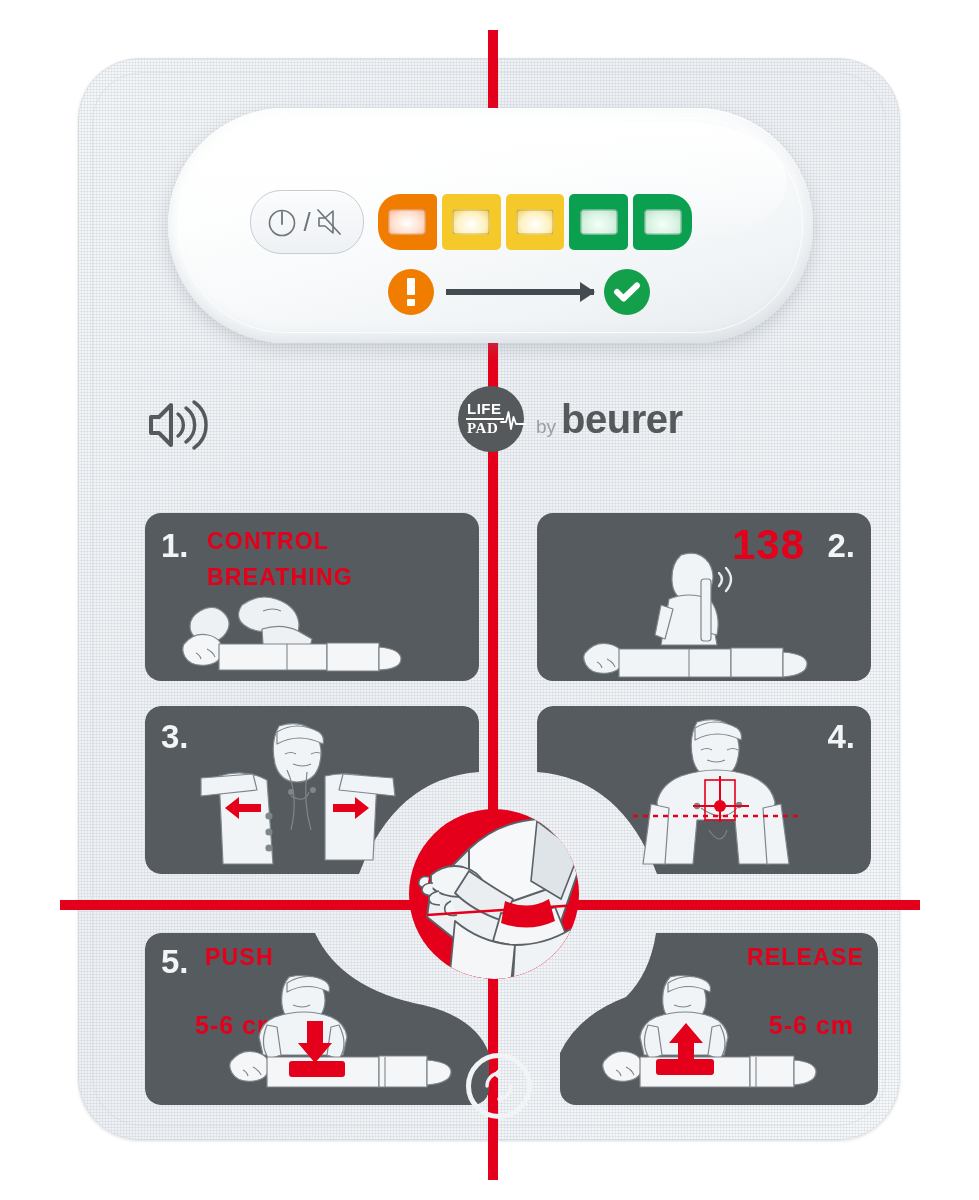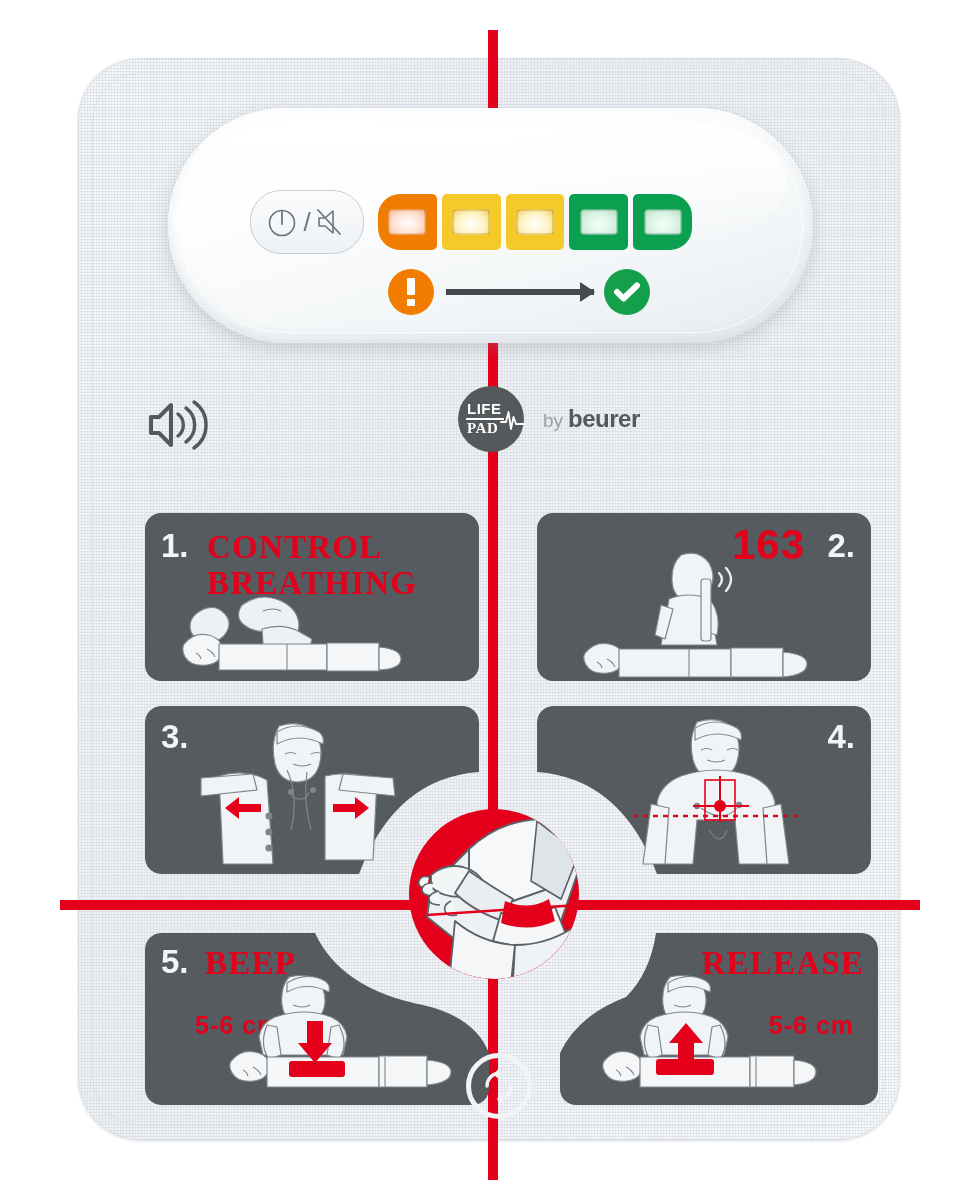--- a/index.html
+++ b/index.html
@@ -88,28 +88,28 @@
   .beeptxt .l2{font-size:24px;font-weight:bold;color:#555c62;margin-top:2px;}
 
   
   .brand{position:absolute;left:458px;top:386px;height:66px;display:flex;align-items:center;}
   .brand-circle{width:66px;height:66px;border-radius:50%;background:#55595c;position:relative;flex:0 0 auto;}
   .bc-life,.bc-pad{position:absolute;left:9px;color:#fff;font-weight:bold;font-size:15px;letter-spacing:.5px;}
   .bc-life{top:14px;}
   .bc-pad{top:34px;font-family:Liberation Serif, serif;}
   .bc-rule{position:absolute;left:8px;top:32px;width:38px;height:2px;background:#fff;}
   .bc-ecg{position:absolute;left:42px;top:18px;}
-  .byb{margin-left:19px;display:flex;align-items:baseline;}
+  .byb{margin-left:12px;display:flex;align-items:baseline;}
   .by{font-size:19px;color:#9aa0a5;font-weight:500;}
-  .beurer{font-size:24px;color:#55595c;font-weight:bold;letter-spacing:-.5px;margin-left:5px;}
+  .beurer{font-size:40px;color:#55595c;font-weight:bold;letter-spacing:-.5px;margin-left:5px;}
 
   
   .panel{position:absolute;background:#555b5f;border-radius:16px;overflow:hidden;}
   .panel .num{position:absolute;color:#f2f4f5;font-size:33px;font-weight:bold;}
-  .panel .ttl{position:absolute;color:#e4001b;font-size:33px;font-weight:bold;letter-spacing:1.2px;line-height:1.12;font-family:Liberation Serif, serif;}
+  .panel .ttl{position:absolute;color:#e4001b;font-size:23px;font-weight:bold;letter-spacing:1.2px;line-height:1.12;}
   .panel .big112{position:absolute;color:#e4001b;font-size:42px;font-weight:bold;letter-spacing:1px;}
   .panel .cm{position:absolute;color:#e4001b;font-size:25px;font-weight:bold;letter-spacing:1px;}
 
   #p1{left:145px;top:513px;width:334px;height:168px;}
   #p2{left:537px;top:513px;width:334px;height:168px;}
   #p3{left:145px;top:706px;width:334px;height:168px;}
   #p4{left:537px;top:706px;width:334px;height:168px;}
   #p5{left:145px;top:933px;width:344px;height:172px;}
   #p6{left:650px;top:933px;width:228px;height:212px;}
 
@@ -238,21 +238,21 @@
         <path d="M40 60 q6 3 8 8"></path>
         <path d="M29 64 q4 2 5 6"></path>
         <path d="M120 55 v26"></path>
         <path d="M96 22 q10 -4 18 0"></path>
       </g>
     </svg>
   </div>
 
   <div class="panel" id="p2">
     <span class="num" style="right:16px;top:14px">2.</span>
-    <span class="big112" style="right:66px;top:8px">163</span>
+    <span class="big112" style="right:66px;top:8px">138</span>
     <svg width="300" height="130" viewBox="0 0 300 130" style="left:24px;top:36px">
       <g fill="#f1f4f6" stroke="#7e868c" stroke-width="1.2" stroke-linejoin="round">
         <path d="M120 6 q18 -6 28 8 q8 14 0 28 q-8 13 -22 10 q-14 -3 -15 -20 q-1 -17 9 -26 Z"></path>
         <path d="M108 50 q20 -8 40 0 l8 46 h-56 Z"></path>
         <path d="M100 56 l-6 30 l10 4 l8 -30 Z"></path>
         <path d="M150 52 q10 14 6 34 l-8 -2 l-2 -30 Z"></path>
         <rect x="140" y="30" width="10" height="62" rx="3"></rect>
       </g>
       <g stroke="#e9ecee" stroke-width="2.4" fill="none" stroke-linecap="round">
         <path d="M158 24 q6 6 0 13"></path>
@@ -334,21 +334,21 @@
       <circle cx="111" cy="88" r="6" fill="#e4001b"></circle>
       <line x1="24" y1="98" x2="194" y2="98" stroke="#e4001b" stroke-width="2.4" stroke-dasharray="5 5"></line>
     </svg>
   </div>
 
   <div class="panel" id="p5" style="background:transparent;">
     <svg width="344" height="172" viewBox="0 0 344 172" style="left:0;top:0">
       <path d="M16 0 H170 Q196 56 278 72 Q330 84 344 120 V156 A16 16 0 0 1 328 172 H16 A16 16 0 0 1 0 156 V16 A16 16 0 0 1 16 0 Z" fill="#555b5f"></path>
     </svg>
     <span class="num" style="left:16px;top:10px;z-index:2">5.</span>
-    <span class="ttl" style="left:60px;top:12px;z-index:2">BEEP</span>
+    <span class="ttl" style="left:60px;top:12px;z-index:2">PUSH</span>
     <span class="cm" style="left:50px;top:78px;z-index:2">5-6 cm</span>
     <svg width="260" height="120" viewBox="0 0 260 120" style="left:78px;top:42px;z-index:2">
       <g fill="#f1f4f6" stroke="#7e868c" stroke-width="1.2" stroke-linejoin="round">
         <path d="M66 2 q26 -6 34 12 q5 14 -2 26 q-8 13 -22 10 q-15 -4 -17 -20 q-2 -18 7 -28 Z"></path>
         <path d="M64 8 q20 -12 38 -2 q6 4 4 11 q-22 -11 -42 0 Z"></path>
         <path d="M52 42 q30 -10 56 0 q14 6 16 20 l-4 18 h-80 l-4 -18 q2 -14 16 -20 Z"></path>
         <path d="M44 50 q-8 20 2 34 l12 -4 l-4 -28 Z"></path>
         <path d="M116 50 q10 20 0 34 l-12 -4 l4 -28 Z"></path>
       </g>
       <g fill="#f4f6f8" stroke="#7e868c" stroke-width="1.2" stroke-linejoin="round">

